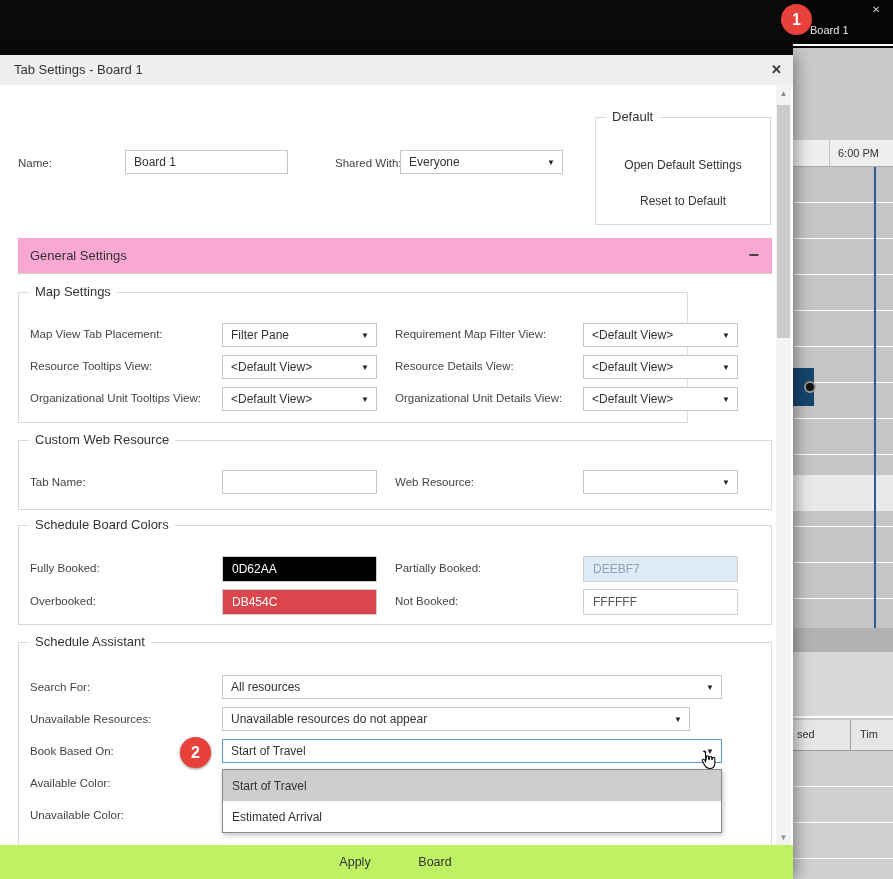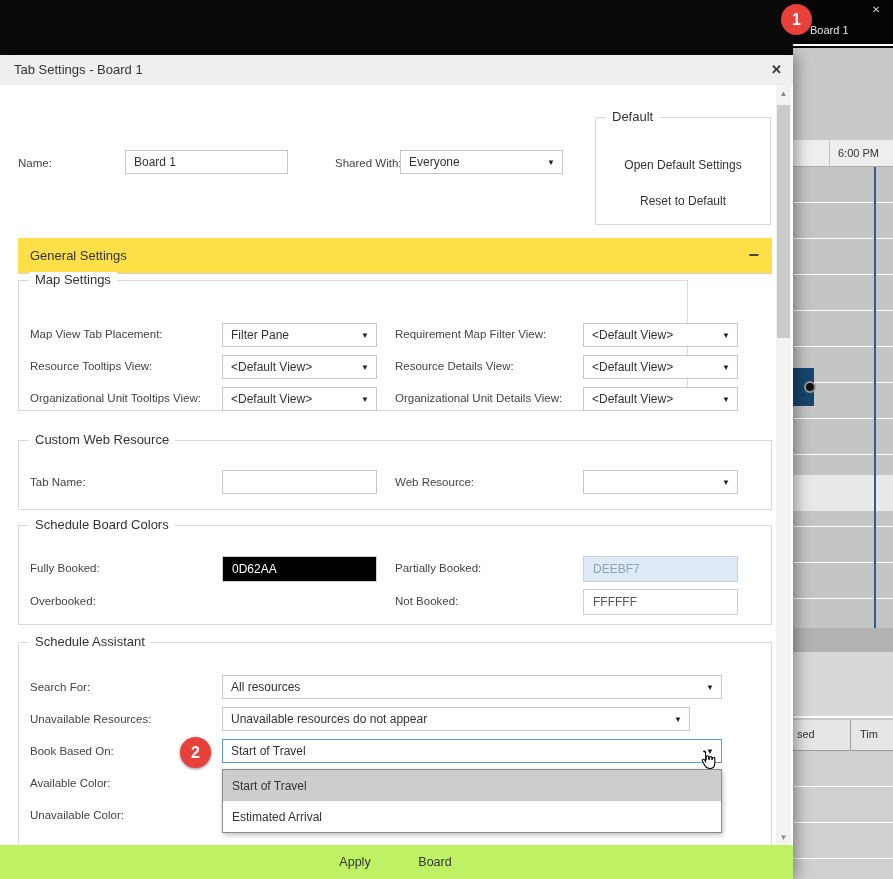--- a/index.html
+++ b/index.html
@@ -47,21 +47,21 @@
   .dd { position: absolute; height: 24px; border: 1px solid #c6c6c6; background: #fff; display: flex; align-items: center;
         justify-content: space-between; padding: 0 7px 0 8px; font-size: 12px; color: #333; }
   .dd.open { border: 1px solid #5b9bd5; }
   .dd-arrow { font-size: 8px; color: #222; flex: none; margin-left: 6px; }
 
   .group { position: absolute; border: 1px solid #d9d9d9; background: transparent; }
   .group-legend { position: absolute; top: -9px; left: 10px; background: #fff; padding: 0 6px; font-size: 13px; color: #333; white-space: nowrap; }
 
   .def-link { position: absolute; left: 0; width: 100%; text-align: center; font-size: 12px; color: #333; white-space: nowrap; }
 
-  .section-bar { position: absolute; left: 18px; top: 183px; width: 754px; height: 36px; background: #fde047; border-bottom: 1px solid #d0d0d0; }
+  .section-bar { position: absolute; left: 18px; top: 183px; width: 754px; height: 36px; background: #f9a8d4; border-bottom: 1px solid #d0d0d0; }
   .section-title { position: absolute; left: 12px; top: 0; line-height: 36px; font-size: 13px; color: #333; }
   .section-collapse { position: absolute; right: 13px; top: 0; line-height: 34px; font-size: 18px; font-weight: bold; color: #444; }
 
   .colorbox { position: absolute; width: 155px; height: 26px; border: 1px solid #d0d0d0; font-size: 12px; line-height: 24px; padding-left: 9px; }
 
   .listbox { position: absolute; left: 222px; top: 714px; width: 500px; border: 1px solid #8a8a8a; background: #fff; z-index: 5;
              box-shadow: 1px 2px 5px rgba(0,0,0,0.25); }
   .opt { height: 31px; display: flex; align-items: center; padding-left: 9px; font-size: 12px; color: #333; }
   .opt.sel { background: #cdcdcd; }
 
@@ -135,21 +135,21 @@
     <div class="dd" style="left:400px;top:95px;width:163px">
       <span>Everyone</span>
       <span class="dd-arrow">▼</span>
     </div>
 
     <div class="section-bar">
       <span class="section-title">General Settings</span>
       <span class="section-collapse">−</span>
     </div>
 
-    <div class="group" style="left:18px;top:225px;width:670px;height:131px">
+    <div class="group" style="left:18px;top:237px;width:670px;height:131px">
       <span class="group-legend">Map Settings</span>
     </div>
     <span class="lbl" style="left:30px;top:273px">Map View Tab Placement:</span>
     <div class="dd" style="left:222px;top:268px;width:155px">
       <span>Filter Pane</span>
       <span class="dd-arrow">▼</span>
     </div>
     <span class="lbl" style="left:395px;top:273px">Requirement Map Filter View:</span>
     <div class="dd" style="left:583px;top:268px;width:155px">
       <span>&lt;Default View&gt;</span>
@@ -188,20 +188,21 @@
     </div>
 
     <div class="group" style="left:18px;top:470px;width:754px;height:100px">
       <span class="group-legend">Schedule Board Colors</span>
     </div>
     <span class="lbl" style="left:30px;top:507px">Fully Booked:</span>
     <div class="colorbox" style="left: 222px; top: 501px; background-color: #000000; color: rgb(255, 255, 255);">0D62AA</div>
     <span class="lbl" style="left:395px;top:507px">Partially Booked:</span>
     <div class="colorbox" style="left: 583px; top: 501px; background-color: rgb(222, 235, 247); color: rgb(141, 164, 184);">DEEBF7</div>
     <span class="lbl" style="left:30px;top:540px">Overbooked:</span>
+    <div class="colorbox" style="left: 222px; top: 534px; background-color: rgb(219, 69, 76); color: rgb(255, 255, 255);">DB454C</div>
     <span class="lbl" style="left:395px;top:540px">Not Booked:</span>
     <div class="colorbox" style="left: 583px; top: 534px; background-color: rgb(255, 255, 255); color: rgb(85, 85, 85);">FFFFFF</div>
 
     <div class="group" style="left:18px;top:587px;width:754px;height:210px;border-bottom:none">
       <span class="group-legend">Schedule Assistant</span>
     </div>
     <span class="lbl" style="left:30px;top:626px">Search For:</span>
     <div class="dd" style="left:222px;top:620px;width:500px">
       <span>All resources</span>
       <span class="dd-arrow">▼</span>

